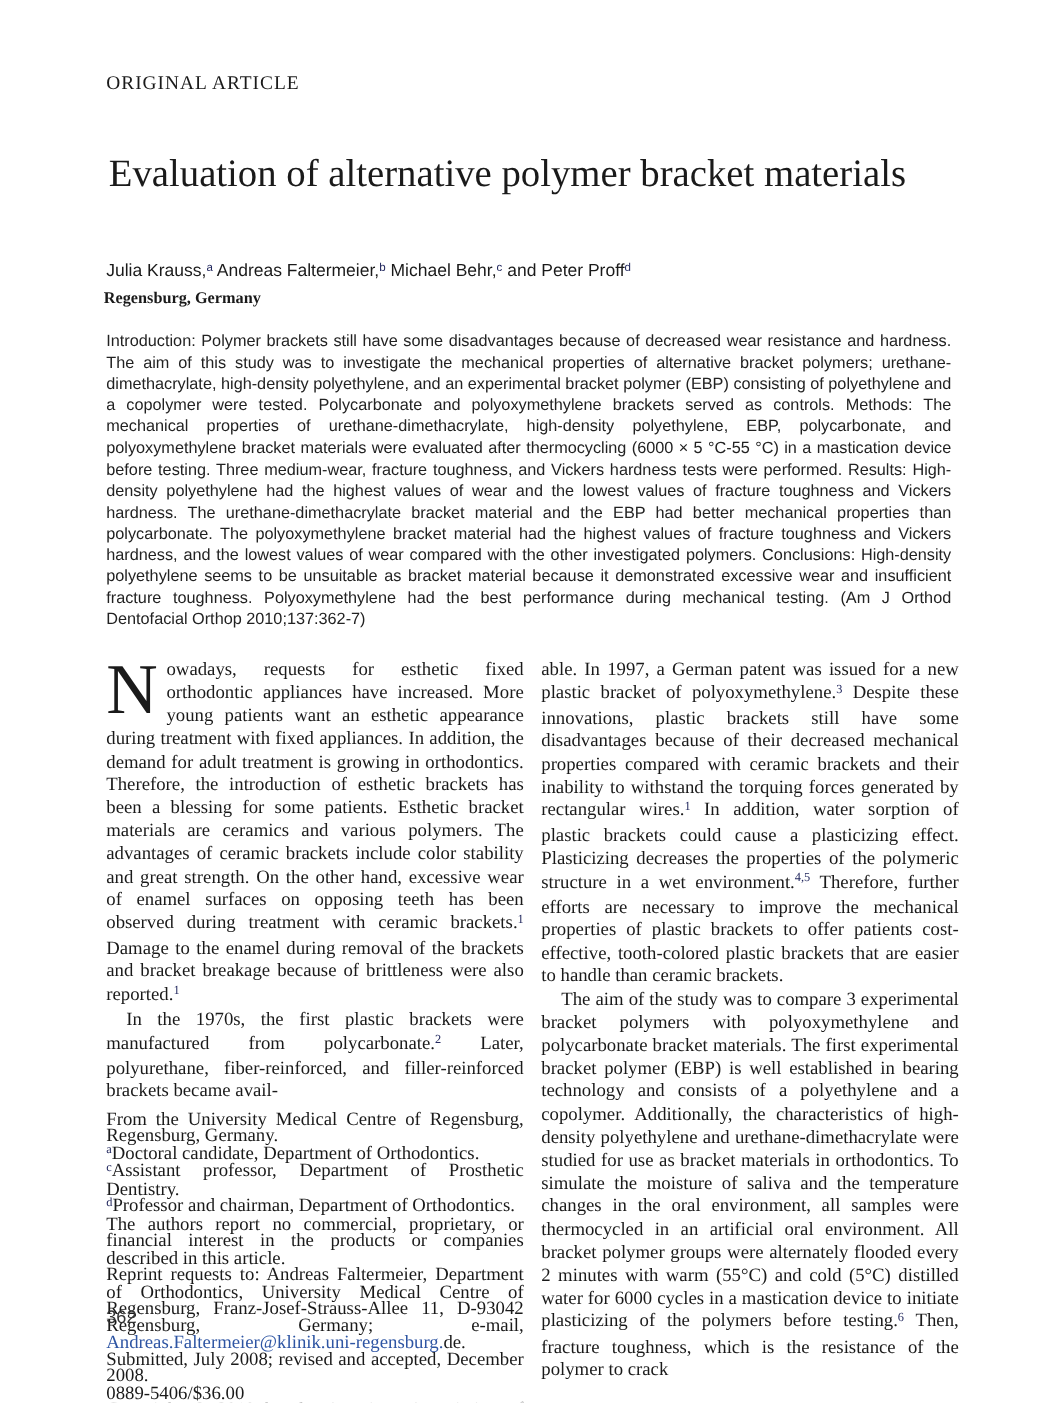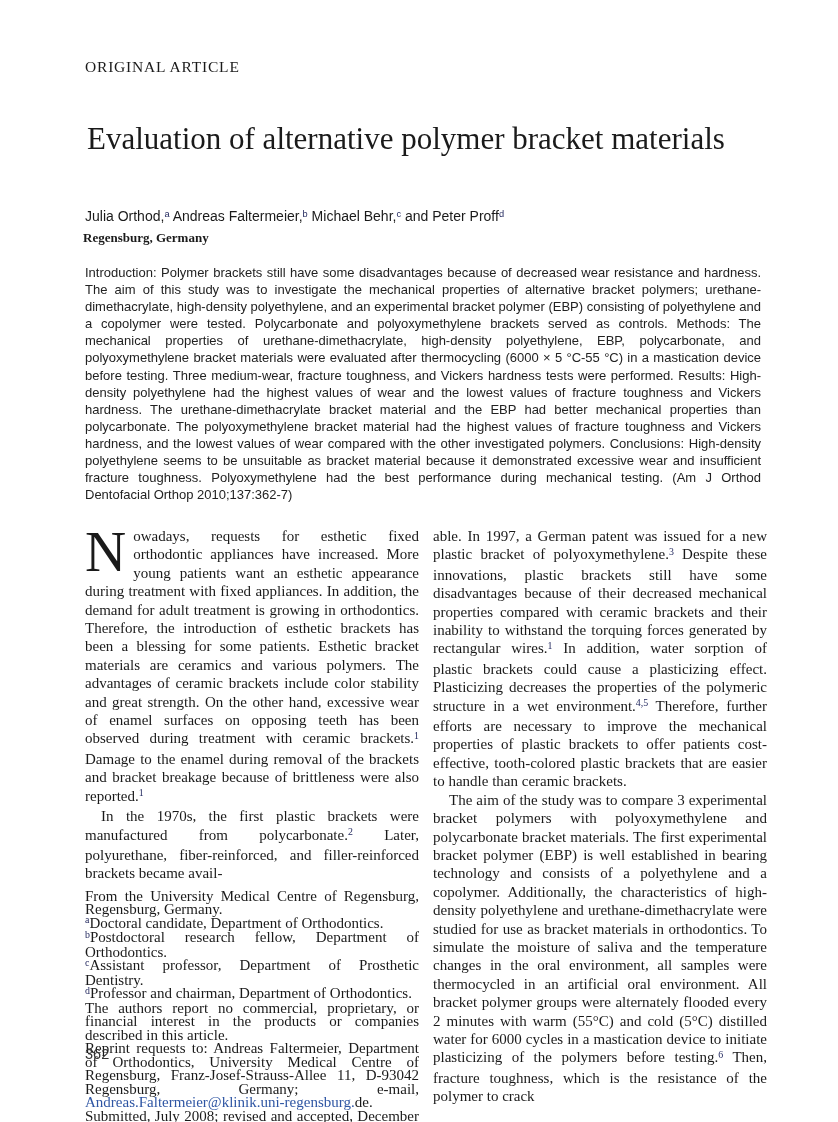--- a/index.html
+++ b/index.html
@@ -82,34 +82,33 @@
 </style>
 </head>
 <body>
 
 <div class="page">
 
   <div class="section-label">ORIGINAL ARTICLE</div>
 
   <h1 class="article-title" style="margin:4px;">Evaluation of alternative polymer bracket materials</h1>
 
-  <div class="authors-line"><span>Julia Orthod,</span><span class="seg-sup">a</span><span> Andreas Faltermeier,</span><span class="seg-sup">b</span><span> Michael Behr,</span><span class="seg-sup">c</span><span> and Peter Proff</span><span class="seg-sup">d</span></div>
+  <div class="authors-line"><span>Julia Krauss,</span><span class="seg-sup">a</span><span> Andreas Faltermeier,</span><span class="seg-sup">b</span><span> Michael Behr,</span><span class="seg-sup">c</span><span> and Peter Proff</span><span class="seg-sup">d</span></div>
 
   <div class="affiliation">Regensburg, Germany</div>
 
   <div class="abstract">Introduction: Polymer brackets still have some disadvantages because of decreased wear resistance and hardness. The aim of this study was to investigate the mechanical properties of alternative bracket polymers; urethane-dimethacrylate, high-density polyethylene, and an experimental bracket polymer (EBP) consisting of polyethylene and a copolymer were tested. Polycarbonate and polyoxymethylene brackets served as controls. Methods: The mechanical properties of urethane-dimethacrylate, high-density polyethylene, EBP, polycarbonate, and polyoxymethylene bracket materials were evaluated after thermocycling (6000 × 5 °C-55 °C) in a mastication device before testing. Three medium-wear, fracture toughness, and Vickers hardness tests were performed. Results: High-density polyethylene had the highest values of wear and the lowest values of fracture toughness and Vickers hardness. The urethane-dimethacrylate bracket material and the EBP had better mechanical properties than polycarbonate. The polyoxymethylene bracket material had the highest values of fracture toughness and Vickers hardness, and the lowest values of wear compared with the other investigated polymers. Conclusions: High-density polyethylene seems to be unsuitable as bracket material because it demonstrated excessive wear and insufficient fracture toughness. Polyoxymethylene had the best performance during mechanical testing. (Am J Orthod Dentofacial Orthop 2010;137:362-7)</div>
 
   <div class="columns">
     <div class="col">
       <p><span class="dropcap">N</span><span><span>owadays, requests for esthetic fixed orthodontic appliances have increased. More young patients want an esthetic appearance during treatment with fixed appliances. In addition, the demand for adult treatment is growing in orthodontics. Therefore, the introduction of esthetic brackets has been a blessing for some patients. Esthetic bracket materials are ceramics and various polymers. The advantages of ceramic brackets include color stability and great strength. On the other hand, excessive wear of enamel surfaces on opposing teeth has been observed during treatment with ceramic brackets.</span><span class="seg-sup">1</span><span> Damage to the enamel during removal of the brackets and bracket breakage because of brittleness were also reported.</span><span class="seg-sup">1</span></span></p>
       <p class="indent"><span>In the 1970s, the first plastic brackets were manufactured from polycarbonate.</span><span class="seg-sup">2</span><span> Later, polyurethane, fiber-reinforced, and filler-reinforced brackets became avail-</span></p>
       <div class="footnotes">
           <div><span>From the University Medical Centre of Regensburg, Regensburg, Germany.</span></div>
           <div><span class="seg-sup">a</span><span>Doctoral candidate, Department of Orthodontics.</span></div>
-          <div><span class="seg-sup">b</span><span>Postdoctoral research fellow, Department of Orthodontics.</span></div>
           <div><span class="seg-sup">c</span><span>Assistant professor, Department of Prosthetic Dentistry.</span></div>
           <div><span class="seg-sup">d</span><span>Professor and chairman, Department of Orthodontics.</span></div>
           <div><span>The authors report no commercial, proprietary, or financial interest in the products or companies described in this article.</span></div>
           <div><span>Reprint requests to: Andreas Faltermeier, Department of Orthodontics, University Medical Centre of Regensburg, Franz-Josef-Strauss-Allee 11, D-93042 Regensburg, Germany; e-mail, </span><span class="seg-link">Andreas.Faltermeier@klinik.uni-regensburg.</span><span>de.</span></div>
           <div><span>Submitted, July 2008; revised and accepted, December 2008.</span></div>
           <div><span>0889-5406/$36.00</span></div>
           <div><span>Copyright © 2010 by the American Association of Orthodontists.</span></div>
           <div><span>doi:10.1016/j.ajodo.2008.12.020</span></div>
         </div>
     </div>

